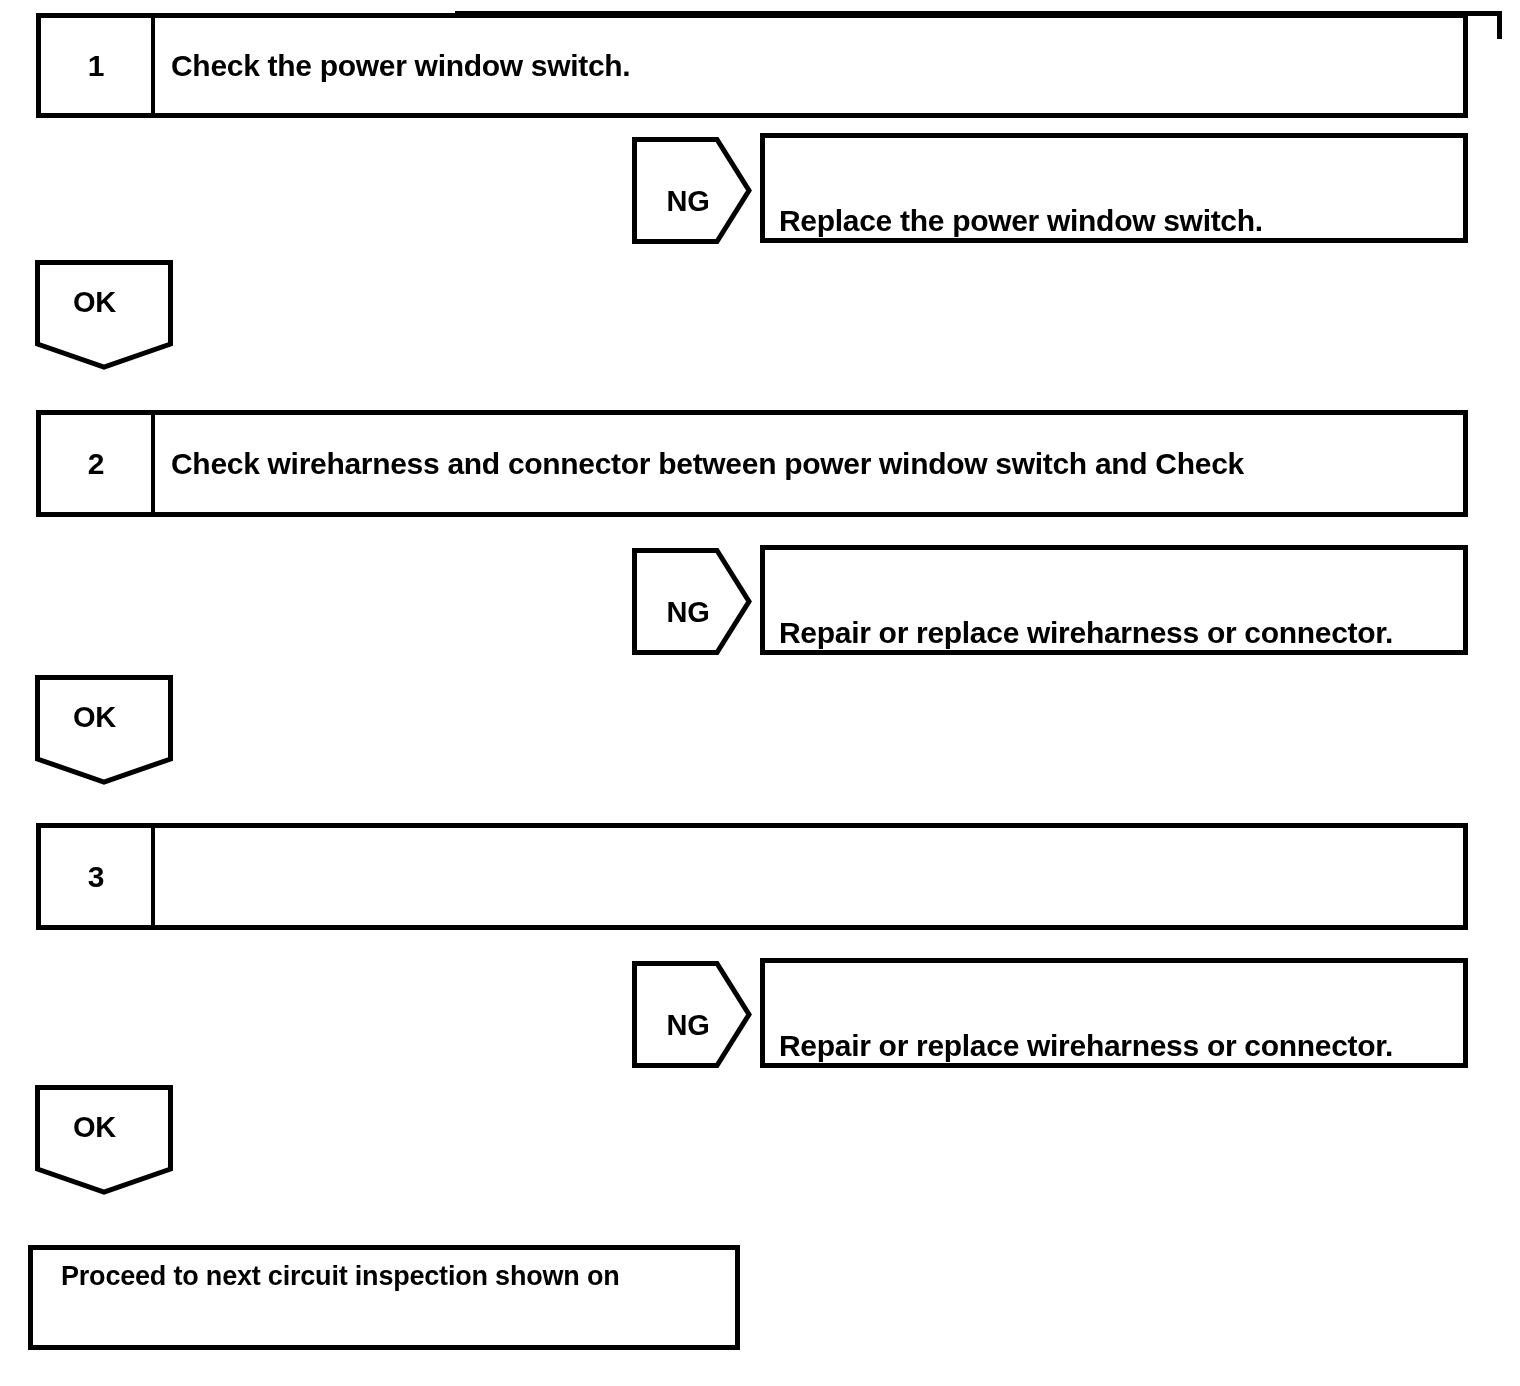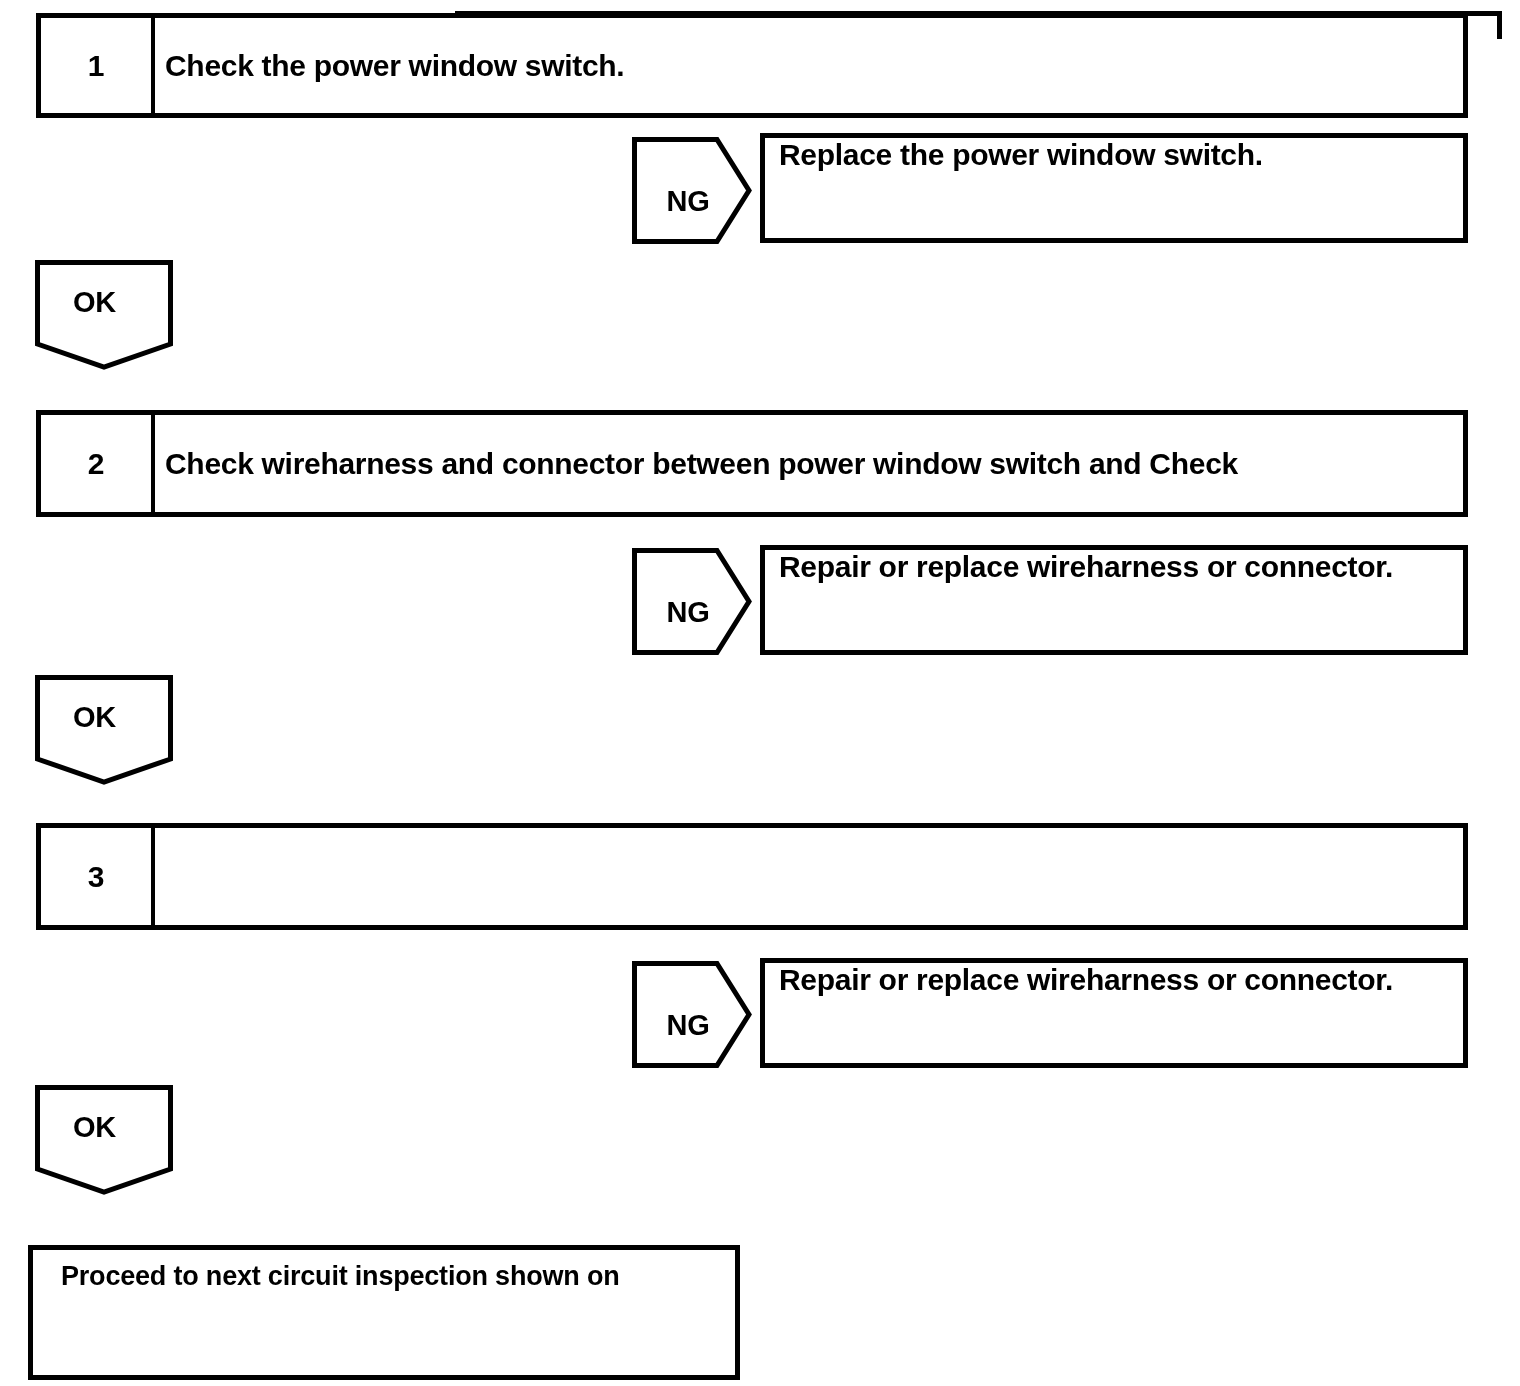--- a/index.html
+++ b/index.html
@@ -59,20 +59,21 @@
     flex: 1;
     display: flex;
     flex-direction: column;
     justify-content: center;
     padding-left: 10px;
     padding-right: 20px;
     font-size: 30px;
     font-weight: bold;
     line-height: 37px;
     letter-spacing: -0.3px;
+    margin-left: 6px;
   }
 
   
   .connector {
     position: absolute;
   }
   .connector svg {
     display: block;
   }
   .connector .label {
@@ -99,35 +100,35 @@
   
   .result-box {
     position: absolute;
     left: 760px;
     width: 708px;
     height: 110px;
     box-sizing: border-box;
     border: 5px solid #000;
     background: #fff;
     display: flex;
-    align-items: flex-start;
+    align-items: flex-end;
     padding-left: 14px;
     padding-right: 10px;
     font-size: 30px;
     font-weight: bold;
     letter-spacing: -0.3px;
   }
 
   
   .final-box {
     position: absolute;
     left: 28px;
     top: 1245px;
     width: 712px;
-    height: 135px;
+    height: 105px;
     box-sizing: border-box;
     border: 5px solid #000;
     background: #fff;
     padding: 9px 10px 0 28px;
     font-size: 27px;
     font-weight: bold;
     line-height: 34px;
     letter-spacing: -0.2px;
   }
 </style>

